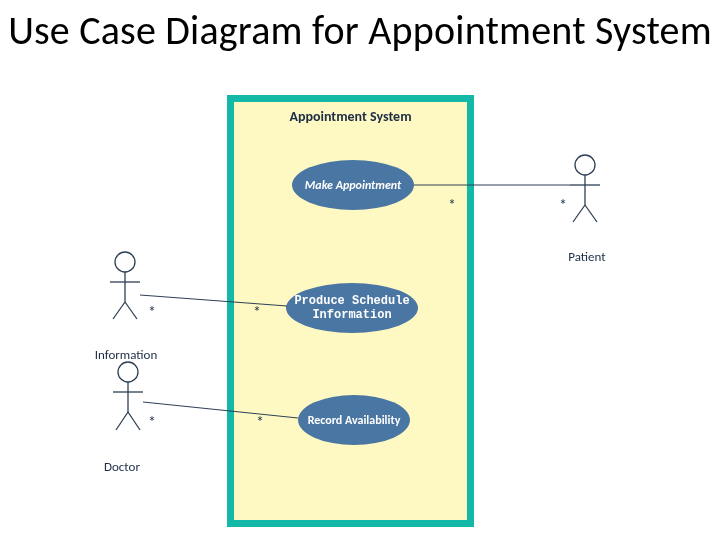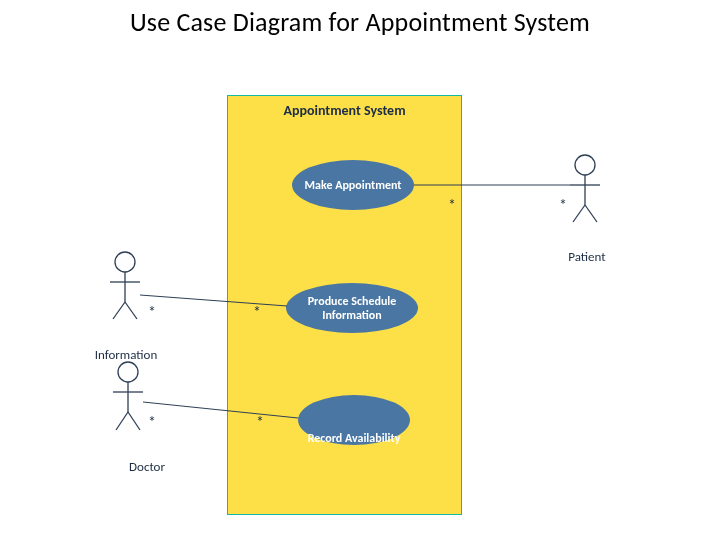--- a/index.html
+++ b/index.html
@@ -15,29 +15,29 @@
     position: relative;
     width: 720px;
     height: 540px;
   }
   .title {
     position: absolute;
     top: 6px;
     left: 0;
     width: 720px;
     text-align: center;
-    font-size: 26px;
+    font-size: 40px;
     font-weight: 400;
     color: #000;
     letter-spacing: 0.2px;
   }
   .system-box {
     position: absolute;
-    background: #fde047;
-    border: 1px solid #14b8a6;
+    background: #fef9c3;
+    border: 7px solid #14b8a6;
   }
   .system-title {
     position: absolute;
     width: 100%;
     text-align: center;
     top: 6px;
     font-size: 14px;
     font-weight: 700;
     color: #1d2d45;
   }
@@ -96,37 +96,37 @@
 <body>
 
 <div class="slide">
 
   <div class="title">Use Case Diagram for Appointment System</div>
 
   <div class="system-box" style="left:227px; top:95px; width:233px; height:418px;">
     <div class="system-title">Appointment System</div>
   </div>
 
-  <div class="usecase" style="left:292px; top:160px; width:122px; height:50px;">
+  <div class="usecase" style="left:292px; top:160px; width:122px; height:50px;font-style:italic;">
     <span>Make Appointment</span>
   </div>
 
-  <div class="usecase" style="left:286px; top:283px; width:132px; height:50px;">
+  <div class="usecase" style="left:286px; top:283px; width:132px; height:50px;font-family:Liberation Mono, monospace;">
     <span>Produce Schedule Information</span>
   </div>
 
-  <div class="usecase" style="left:298px; top:395px; width:112px; height:50px;align-items:flex-end;">
+  <div class="usecase" style="left:298px; top:395px; width:112px; height:50px;">
     <span>Record Availability</span>
   </div>
 
   <div class="actor-label" style="left:552px; top:222px; width:70px;">Patient</div>
 
   <div class="actor-label" style="left:76px; top:320px; width:100px;">Information</div>
 
-  <div class="actor-label" style="left:95px; top:432px; width:70px;text-align:right;">Doctor</div>
+  <div class="actor-label" style="left:87px; top:432px; width:70px;">Doctor</div>
 
   <div class="multiplicity" style="left:448px; top:195px;">*</div>
   <div class="multiplicity" style="left:559px; top:195px;">*</div>
 
   <div class="multiplicity" style="left:148px; top:302px;">*</div>
   <div class="multiplicity" style="left:253px; top:302px;">*</div>
 
   <div class="multiplicity" style="left:148px; top:412px;">*</div>
   <div class="multiplicity" style="left:256px; top:412px;">*</div>
 

